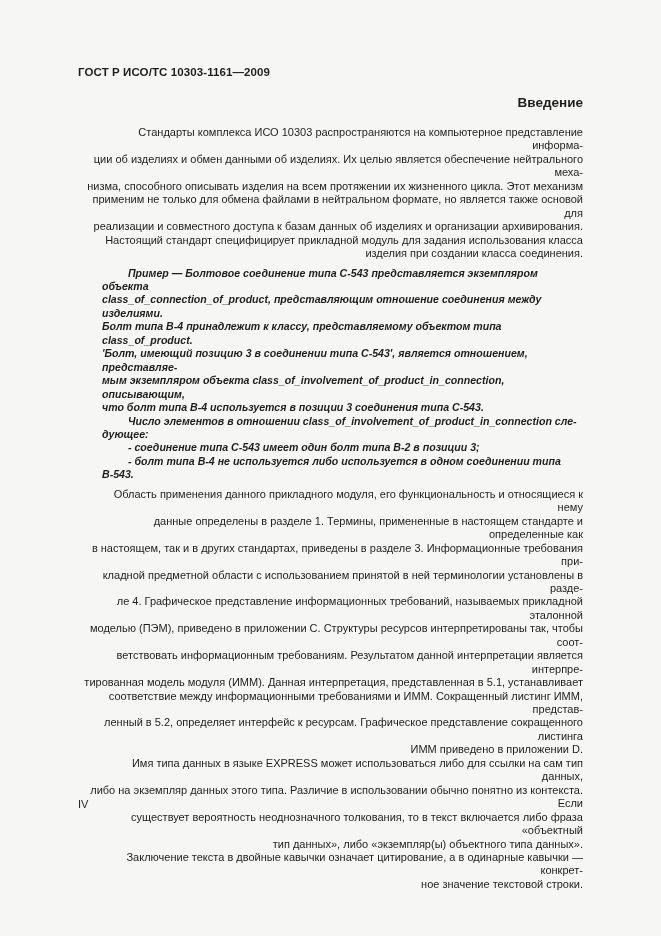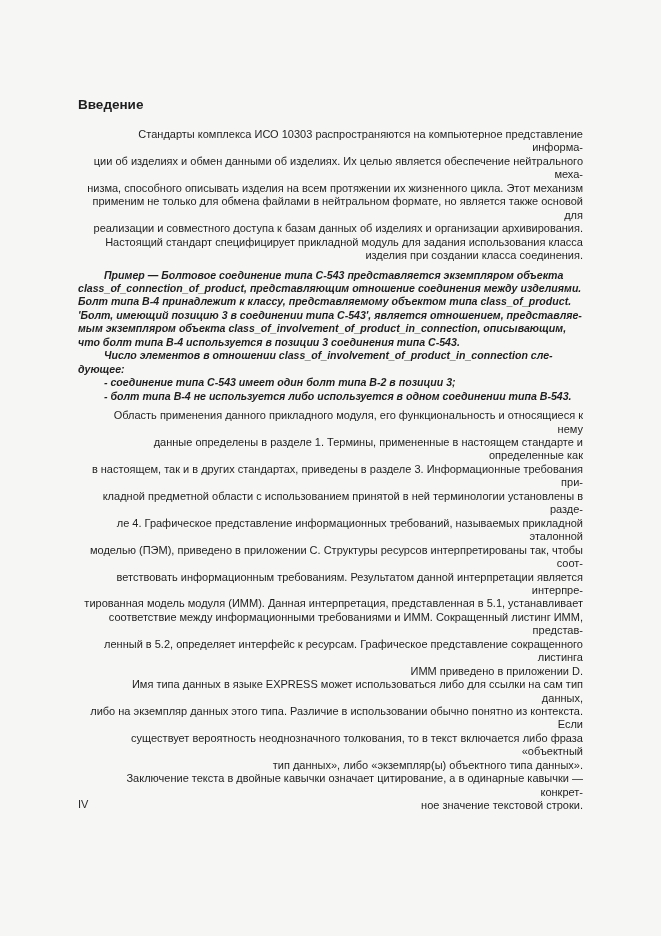--- a/index.html
+++ b/index.html
@@ -16,57 +16,59 @@
     background: #f6f6f5;
     padding: 66px 78px 0 78px;
   }
   .doc-header {
     font-size: 11.5px;
     font-weight: bold;
     letter-spacing: 0.1px;
     white-space: nowrap;
   }
   .doc-title {
-    margin-top: 31px;
-    text-align: left;
+    margin-top: 17px;
+    text-align: right;
     font-size: 13.5px;
     font-weight: bold;
   }
   .doc-body {
     margin-top: 16px;
   }
   .para {
     font-size: 11px;
     line-height: 13.45px;
     white-space: pre-line;
     text-indent: 22px;
     text-align: right;
   }
   .example {
     font-size: 10.6px;
     line-height: 13.45px;
     font-weight: bold;
     font-style: italic;
     white-space: pre-line;
     text-indent: 26px;
+    margin-left: 24px;
   }
   .gap-before { margin-top: 6px; }
   .page-number {
     position: absolute;
     left: 78px;
     top: 798px;
     font-size: 11px;
     color: #2a2a2a;
   }
 </style>
 </head>
 <body>
 
 <div class="page">
 
+  <div class="doc-header">ГОСТ Р ИСО/ТС 10303-1161—2009</div>
 
   <div class="doc-title">Введение</div>
 
   <div class="doc-body">
 
     <p class="para">Стандарты комплекса ИСО 10303 распространяются на компьютерное представление информа-
 ции об изделиях и обмен данными об изделиях. Их целью является обеспечение нейтрального меха-
 низма, способного описывать изделия на всем протяжении их жизненного цикла. Этот механизм
 применим не только для обмена файлами в нейтральном формате, но является также основой для
 реализации и совместного доступа к базам данных об изделиях и организации архивирования.</p>

